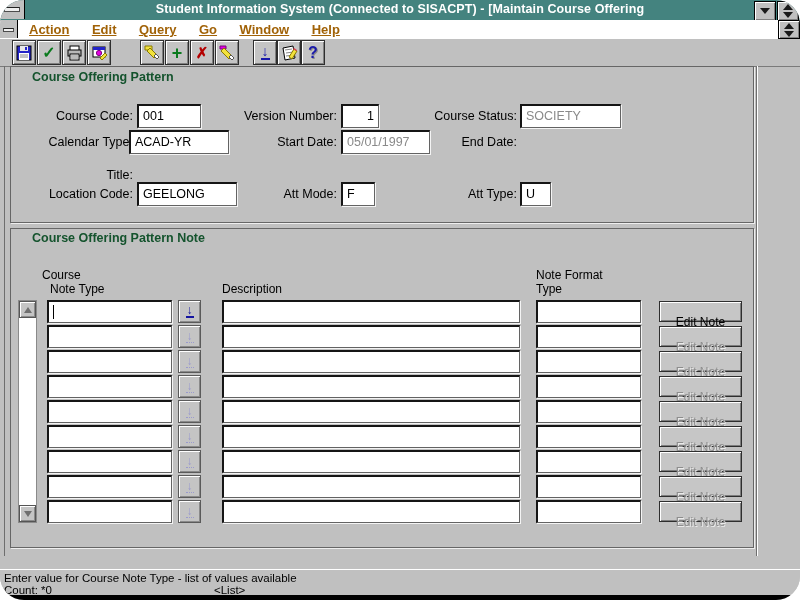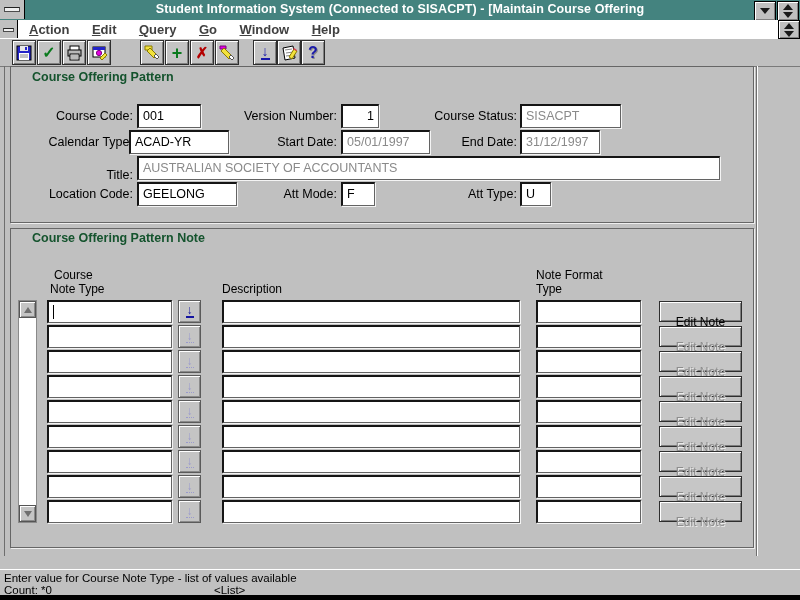--- a/index.html
+++ b/index.html
@@ -1,34 +1,34 @@
 <!DOCTYPE html>
 <html><head>
 <meta charset="utf-8">
 <style>
   html,body{margin:0;padding:0;}
   #screen{position:relative;width:800px;height:600px;background:#c0c0c0;overflow:hidden;
-          font-family:"Liberation Sans",sans-serif;-webkit-font-smoothing:none;}
+          font-family:"Liberation Sans",sans-serif;border-radius:24px;-webkit-font-smoothing:none;}
   
   #titlebar{position:absolute;left:0;top:0;width:800px;height:20px;background:#44837f;
             border-bottom:1px solid #000;}
   #title-text{position:absolute;left:0;top:2px;width:100%;text-align:center;color:#fff;
               font-size:12.5px;font-weight:bold;letter-spacing:0.1px;}
   .sysbox{position:absolute;background:#c0c0c0;border-right:1px solid #000;}
   .sysdash{position:absolute;background:#efefef;border:1px solid #4d4d4d;border-top-color:#222;}
   .wbtn{position:absolute;top:1px;width:20px;height:18px;background:#c0c0c0;border:1px solid #000;
         box-shadow:inset 1px 1px 0 #fff,inset -1px -1px 0 #808080;display:flex;align-items:center;
         justify-content:center;flex-direction:column;line-height:6px;color:#000;}
   .tri{width:0;height:0;border-left:5px solid transparent;border-right:5px solid transparent;}
   .tri.up{border-bottom:6px solid #1a1a1a;margin:1px 0;}
   .tri.down{border-top:6px solid #1a1a1a;margin:1px 0;}
   
   #menubar{position:absolute;left:0;top:20px;width:800px;height:19px;background:#fff;
            border-bottom:1px solid #000;}
-  .menu-item{display:inline-block;padding:2px 9px 0;font-size:13px;font-weight:bold;color:#404040;}
+  .menu-item{display:inline-block;padding:2px 9px 0;font-size:13px;font-weight:bold;color:#a16207;text-decoration:underline;}
   #menu-items{position:absolute;left:20px;top:0;}
   
   #toolbar{position:absolute;left:0;top:39px;width:800px;height:27px;background:#c0c0c0;
            border-bottom:1px solid #7a7a7a;}
   .tbtn{position:absolute;top:1px;width:24px;height:25px;background:#c4c4c4;border:1px solid #2e2e2e;
         box-shadow:inset 1px 1px 0 #fff,inset -1px -1px 0 #808080;display:flex;align-items:center;
         justify-content:center;box-sizing:border-box;}
   .glyph-check{color:#0a7a1e;font-weight:bold;font-size:16px;}
   .glyph-plus{color:#0a7a1e;font-weight:bold;font-size:18px;line-height:14px;}
   .glyph-cross{color:#b40000;font-weight:bold;font-size:15px;}
@@ -196,43 +196,41 @@
   <div class="vline-hl" style="left:757px;top:66px;height:490px;"></div>
 
   <div class="groupbox" style="left:10px;top:66px;width:742px;height:155px;"></div>
   <div class="section-head" style="left:32px;top:70px;">Course Offering Pattern</div>
 
   <div class="flabel" style="left:20px;top:109px;width:113px;">Course Code:</div>
   <div class="field" style="left:137px;top:104px;width:64px;height:24px;">001</div>
   <div class="flabel" style="left:224px;top:109px;width:113px;">Version Number:</div>
   <div class="field right" style="left:341px;top:104px;width:38px;height:24px;">1</div>
   <div class="flabel" style="left:404px;top:109px;width:113px;">Course Status:</div>
-  <div class="field disabled" style="left:520px;top:104px;width:101px;height:24px;">SISACPT</div>
+  <div class="field disabled" style="left:520px;top:104px;width:101px;height:24px;">SOCIETY</div>
 
   <div class="flabel" style="left:20px;top:135px;width:113px;">Calendar Type:</div>
   <div class="field" style="left:129px;top:130px;width:100px;height:24px;">ACAD-YR</div>
   <div class="flabel" style="left:224px;top:135px;width:113px;">Start Date:</div>
   <div class="field disabled" style="left:341px;top:130px;width:89px;height:24px;">05/01/1997</div>
   <div class="flabel" style="left:404px;top:135px;width:113px;">End Date:</div>
-  <div class="field disabled" style="left:520px;top:130px;width:80px;height:24px;">31/12/1997</div>
 
   <div class="flabel" style="left:20px;top:168px;width:113px;">Title:</div>
-  <div class="field disabled" style="left:137px;top:156px;width:583px;height:24px;">AUSTRALIAN SOCIETY OF ACCOUNTANTS</div>
 
   <div class="flabel" style="left:20px;top:187px;width:113px;">Location Code:</div>
   <div class="field" style="left:137px;top:182px;width:100px;height:24px;">GEELONG</div>
   <div class="flabel" style="left:224px;top:187px;width:113px;">Att Mode:</div>
   <div class="field" style="left:341px;top:182px;width:34px;height:24px;">F</div>
   <div class="flabel" style="left:404px;top:187px;width:113px;">Att Type:</div>
   <div class="field" style="left:520px;top:182px;width:31px;height:24px;">U</div>
 
   <div class="groupbox" style="left:10px;top:228px;width:742px;height:318px;"></div>
   <div class="section-head" style="left:32px;top:231px;">Course Offering Pattern Note</div>
 
-  <div class="colhead" style="left:54px;top:268px;">Course</div>
+  <div class="colhead" style="left:42px;top:268px;">Course</div>
   <div class="colhead" style="left:50px;top:282px;">Note Type</div>
   <div class="colhead" style="left:222px;top:282px;">Description</div>
   <div class="colhead" style="left:536px;top:268px;">Note Format</div>
   <div class="colhead" style="left:536px;top:282px;">Type</div>
 
   <div id="note-scrollbar">
     <div class="sbtn" style="top:0;">
       <div class="sarr up"></div>
     </div>
     <div class="sbtn" style="top:204px;">

